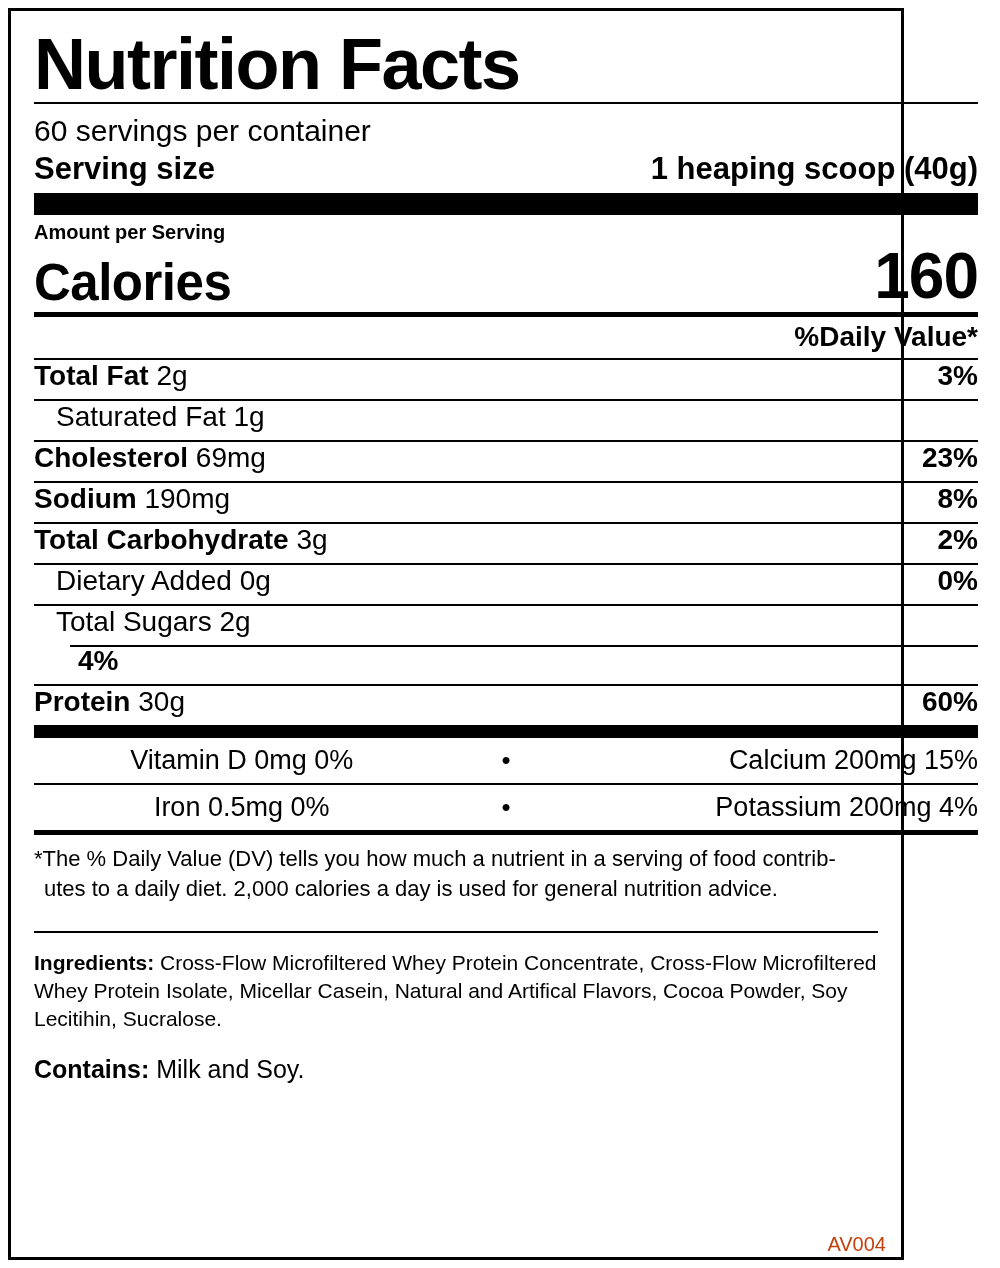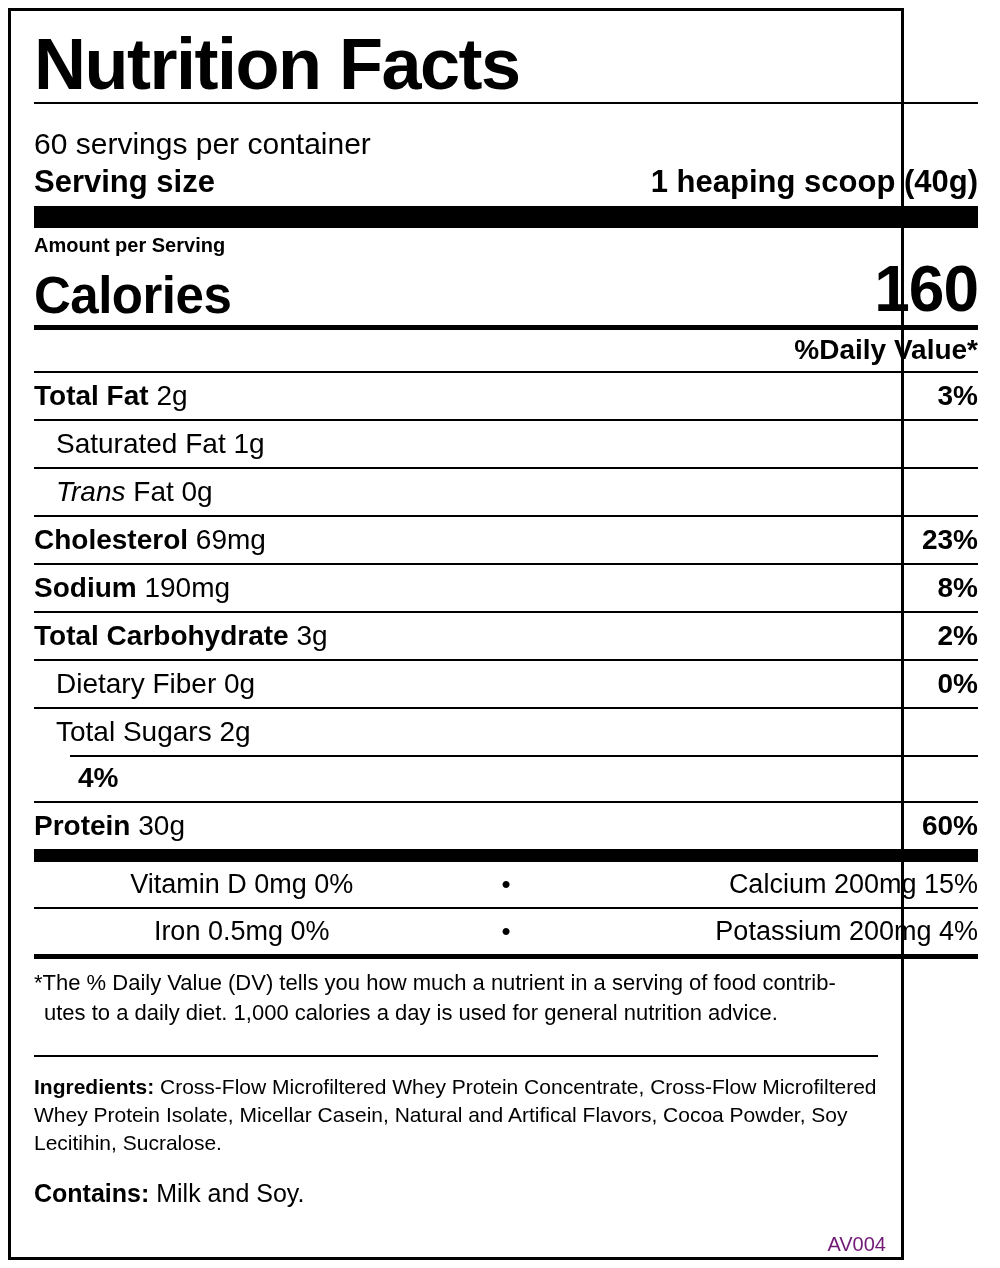--- a/index.html
+++ b/index.html
@@ -51,21 +51,21 @@
     white-space: nowrap;
   }
   .rule-thin { border-bottom: 2px solid #000; }
   .rule-med  { border-bottom: 5px solid #000; }
   .rule-thick{ border-bottom: 22px solid #000; }
   .rule-mid  { border-bottom: 13px solid #000; }
 
   .servings {
     font-size: 30px;
     line-height: 1.25;
-    padding: 21px 0 0 0;
+    padding: 8px 0 0 0;
   }
   .serving-size-row {
     display: flex;
     justify-content: space-between;
     align-items: baseline;
     font-size: 31px;
     font-weight: bold;
     padding: 1px 0 6px 0;
   }
 
@@ -98,21 +98,21 @@
     font-size: 28px;
     font-weight: bold;
     padding: 4px 0 5px 0;
   }
 
   .nutrient-row {
     display: flex;
     justify-content: space-between;
     align-items: flex-end;
     font-size: 28px;
-    padding: 7px 0 7px 0;
+    padding: 0 0 7px 0;
     border-top: 2px solid #000;
     gap: 37px;
   }
   .nutrient-row.first { border-top: 2px solid #000; }
   .nutrient-row .name { font-weight: normal; }
   .nutrient-row .name b { font-weight: bold; }
   .nutrient-row .dv { font-weight: bold; }
   .indent-1 { padding-left: 22px; }
   .indent-2 { padding-left: 44px; }
   .italic { font-style: italic; }
@@ -161,21 +161,21 @@
     font-size: 25px;
     padding: 22px 0 0 0;
   }
   .contains b { font-weight: bold; }
 
   .code {
     position: absolute;
     right: 26px;
     bottom: 12px;
     font-size: 20px;
-    color: #701a75;
+    color: #c2410c;
   }
   .bottom-area { position: relative; }
 </style>
 </head>
 <body>
 
 <div class="page">
   <div class="outer-border"></div>
 
   <div class="content">
@@ -208,42 +208,38 @@
       <div class="nutrient-row first">
         <span class="name"><b>Total Fat</b> <span>2g</span></span>
         <span class="dv">3%</span>
       </div>
 
       <div class="nutrient-row indent-1">
         <span class="name"><span>Saturated Fat</span> <span>1g</span></span>
         <span class="dv"></span>
       </div>
 
-      <div class="nutrient-row indent-1">
-        <span class="name"><span class="italic">Trans</span> <span>Fat 0g</span></span>
-        <span class="dv"></span>
-      </div>
 
       <div class="nutrient-row">
         <span class="name"><b>Cholesterol</b> <span>69mg</span></span>
         <span class="dv">23%</span>
       </div>
 
       <div class="nutrient-row">
         <span class="name"><b>Sodium</b> <span>190mg</span></span>
         <span class="dv">8%</span>
       </div>
 
       <div class="nutrient-row">
         <span class="name"><b>Total Carbohydrate</b> <span>3g</span></span>
         <span class="dv">2%</span>
       </div>
 
       <div class="nutrient-row indent-1">
-        <span class="name"><span>Dietary Fiber</span> <span>0g</span></span>
+        <span class="name"><span>Dietary Added</span> <span>0g</span></span>
         <span class="dv">0%</span>
       </div>
 
       <div class="nutrient-row indent-1">
         <span class="name"><span>Total Sugars</span> <span>2g</span></span>
         <span class="dv"></span>
       </div>
 
       <div class="nutrient-row indent-2 sub-rule-row">
         <span class="dv">4%</span>
@@ -265,21 +261,21 @@
       <div class="vit-row">
         <span class="vit-left">Iron 0.5mg 0%</span>
         <span class="vit-dot">•</span>
         <span class="vit-right">Potassium 200mg 4%</span>
       </div>
 
       <div class="rule-med"></div>
 
       <div class="footnote">
         <span>*The % Daily Value (DV) tells you how much a nutrient in a serving of food contrib-</span>
-        <span class="ln2">utes to a daily diet. 1,000 calories a day is used for general nutrition advice.</span>
+        <span class="ln2">utes to a daily diet. 2,000 calories a day is used for general nutrition advice.</span>
       </div>
 
     </div>
 
     <div class="rule-thin"></div>
 
     <div class="bottom-area">
       <div class="ingredients">
         <b>Ingredients:</b>
         <span>Cross-Flow Microfiltered Whey Protein Concentrate, Cross-Flow Microfiltered Whey Protein Isolate, Micellar Casein, Natural and Artifical Flavors, Cocoa Powder, Soy Lecitihin, Sucralose.</span>

